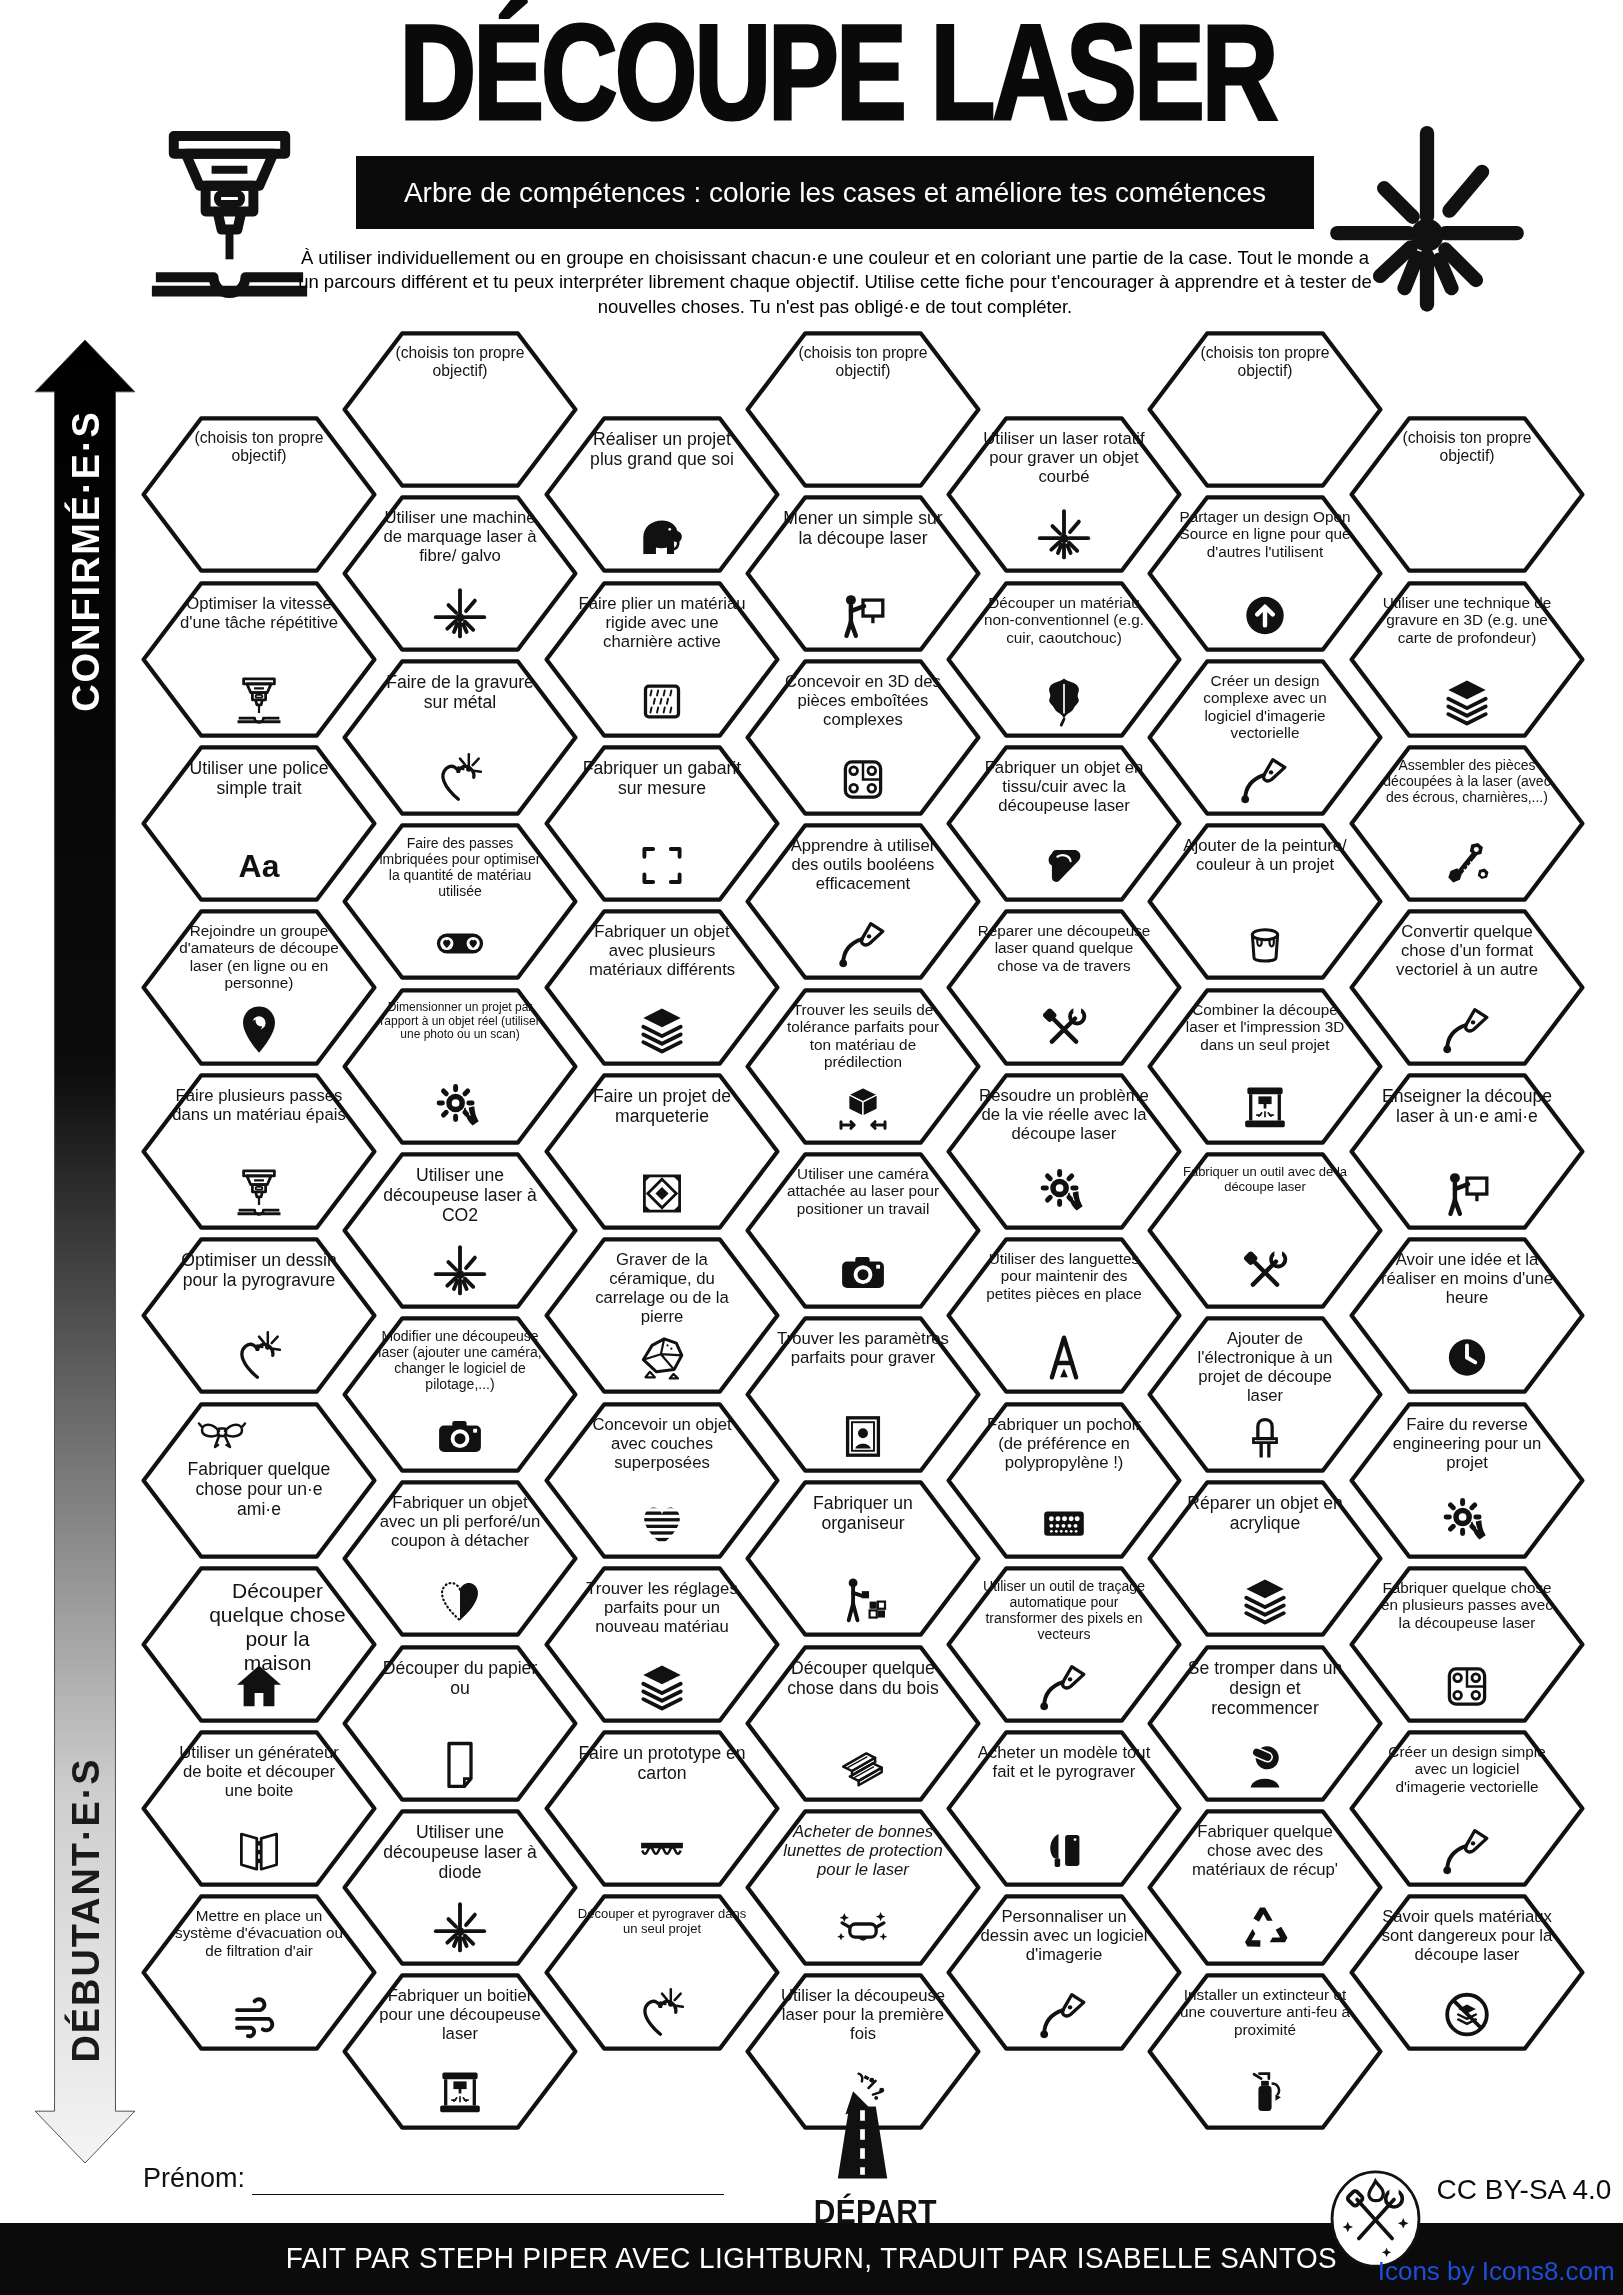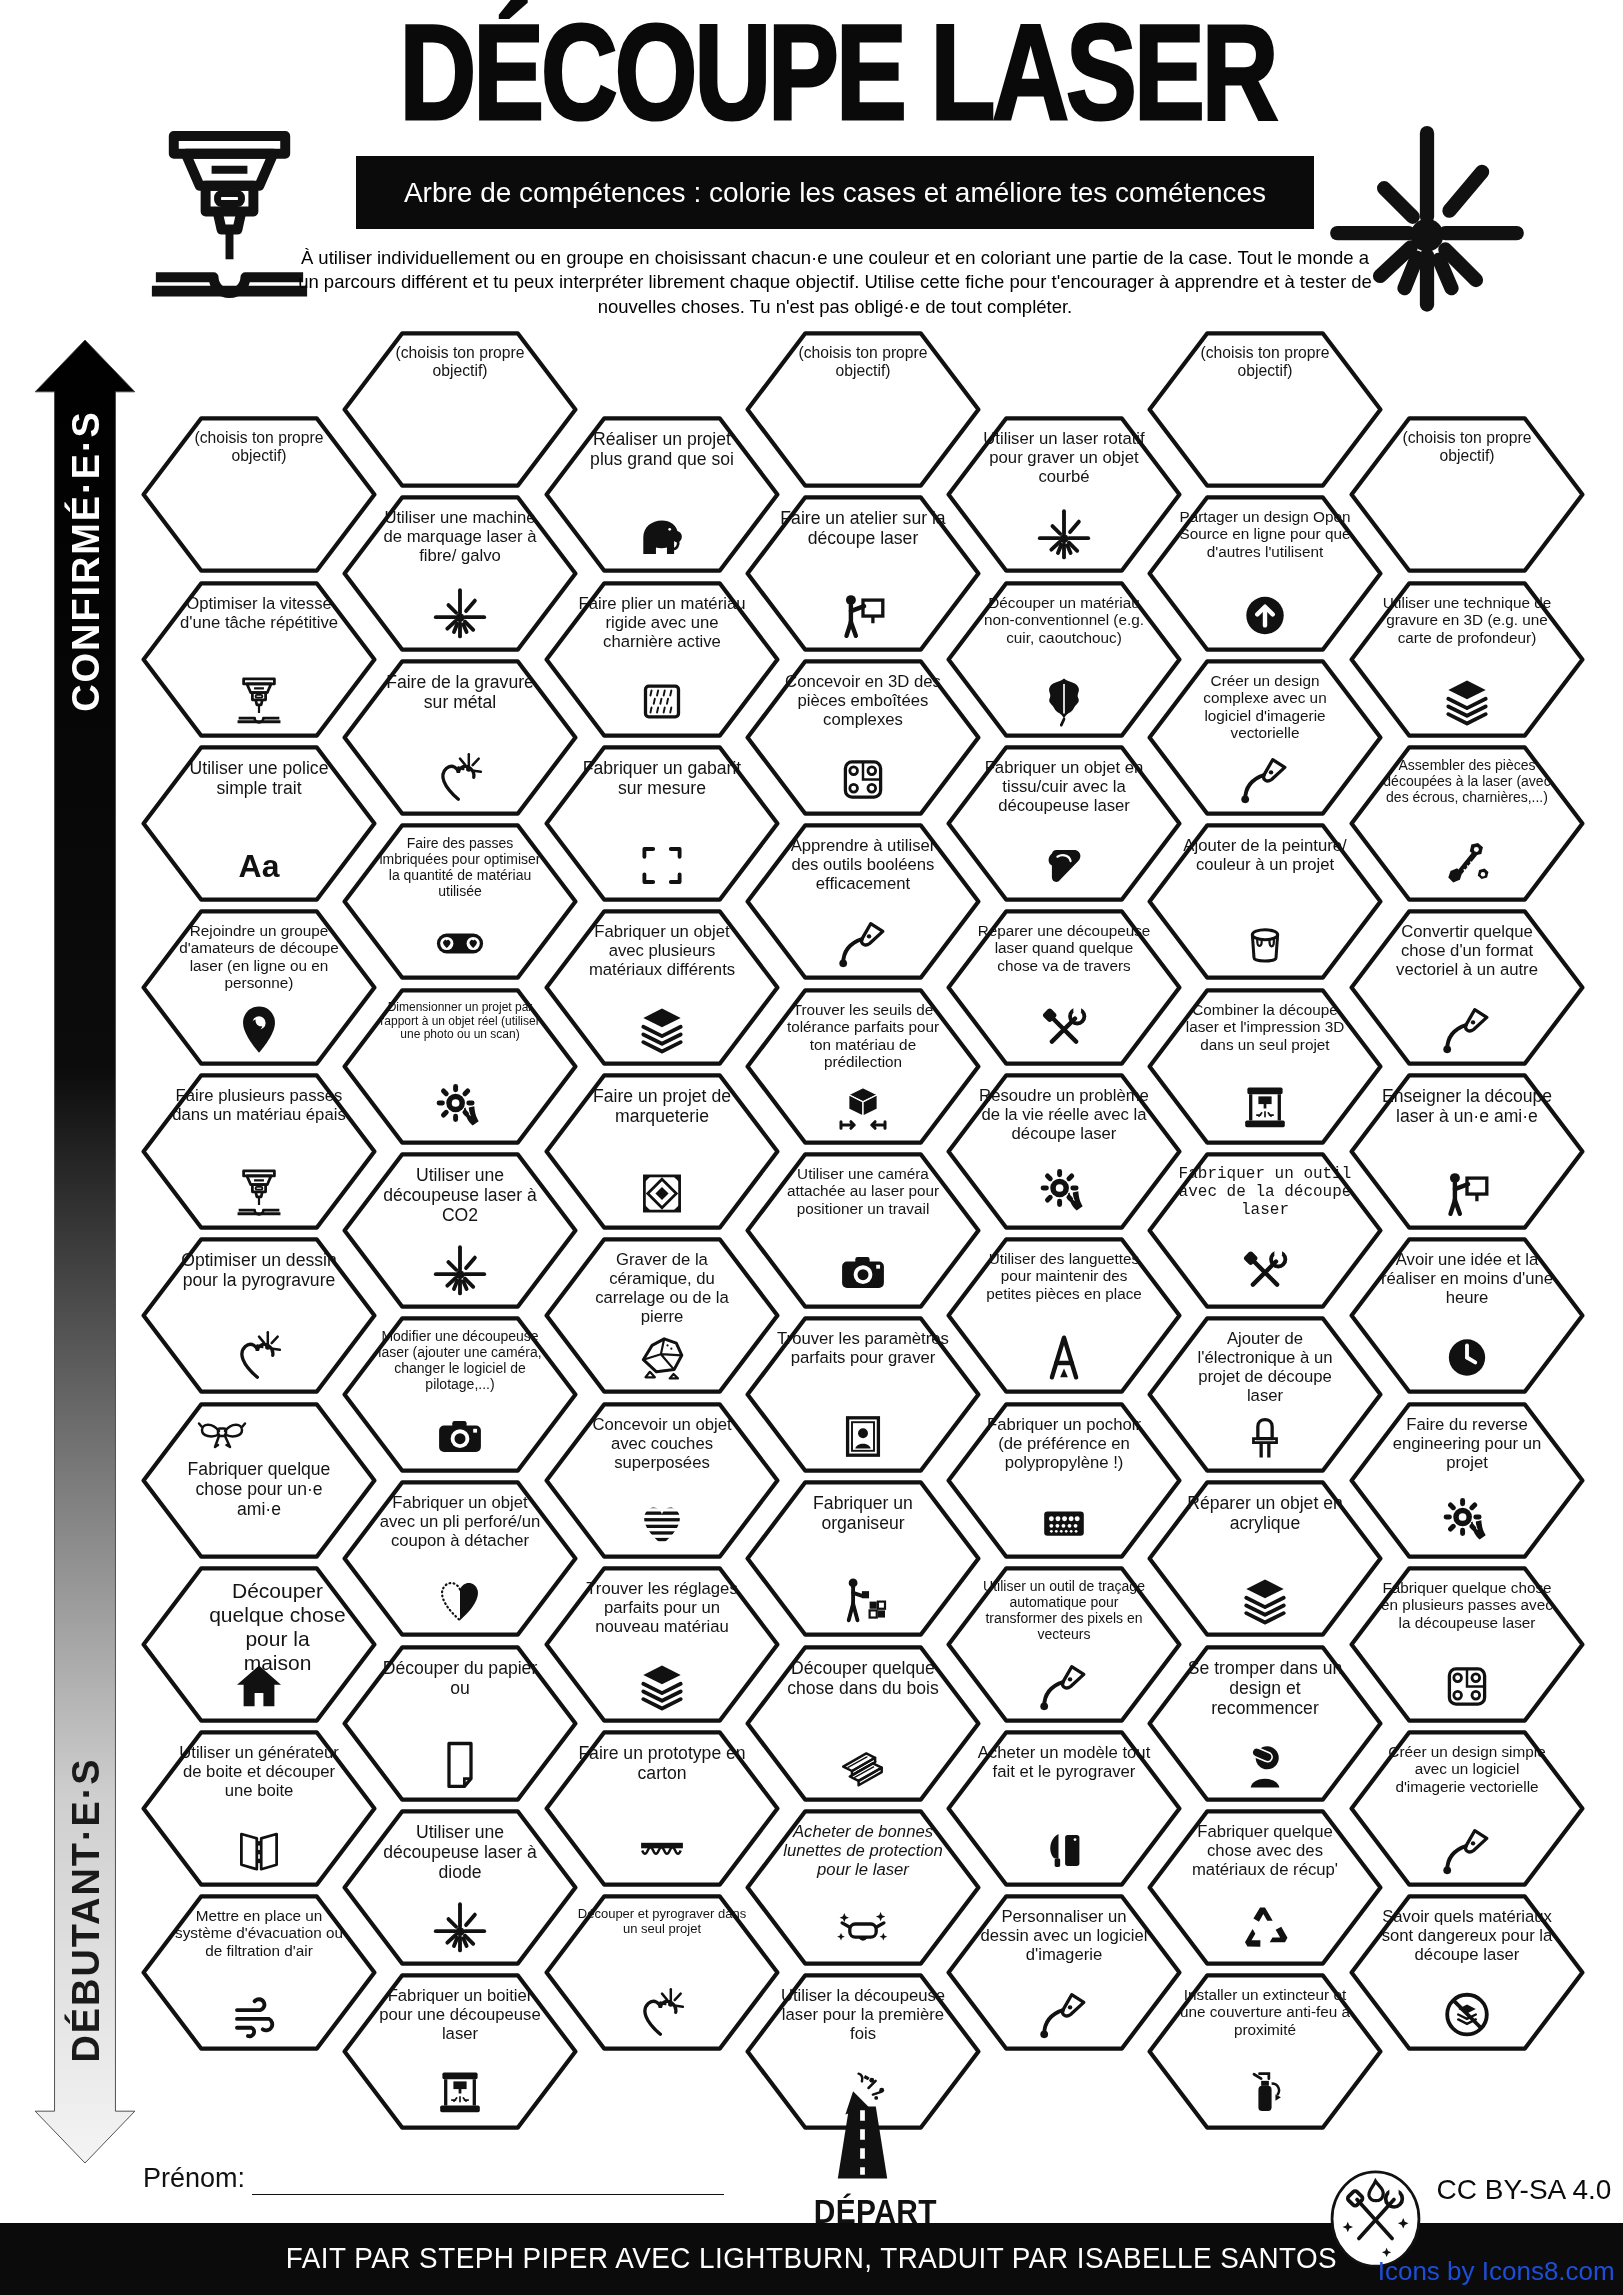--- a/index.html
+++ b/index.html
@@ -789,21 +789,21 @@
     <div class="hex" style="left: 745px; top: 331px;">
       <svg class="hex-bg" viewBox="0 0 510 340">
         <use href="#hexpoly" xlink:href="#hexpoly"></use>
       </svg>
       <div class="hex-label" style="font-size: 15.7px;">(choisis ton propre objectif)</div>
     </div>
     <div class="hex" style="left: 745px; top: 495px;">
       <svg class="hex-bg" viewBox="0 0 510 340">
         <use href="#hexpoly" xlink:href="#hexpoly"></use>
       </svg>
-      <div class="hex-label" style="font-size: 17.6px;">Faire un atelier sur la découpe laser</div>
+      <div class="hex-label" style="font-size: 17.6px;">Mener un simple sur la découpe laser</div>
       <svg class="hex-icon" viewBox="0 0 100 100">
         <use href="#i-presenter" xlink:href="#i-presenter"></use>
       </svg>
     </div>
     <div class="hex" style="left: 745px; top: 659px;">
       <svg class="hex-bg" viewBox="0 0 510 340">
         <use href="#hexpoly" xlink:href="#hexpoly"></use>
       </svg>
       <div class="hex-label" style="font-size: 16.7px;">Concevoir en 3D des pièces emboîtées complexes</div>
       <svg class="hex-icon" viewBox="0 0 100 100">
@@ -1011,21 +1011,21 @@
       </svg>
       <div class="hex-label" style="font-size: 15.3px;">Combiner la découpe laser et l'impression 3D dans un seul projet</div>
       <svg class="hex-icon" viewBox="0 0 100 100">
         <use href="#i-printer3d" xlink:href="#i-printer3d"></use>
       </svg>
     </div>
     <div class="hex" style="left: 1147px; top: 1152px;">
       <svg class="hex-bg" viewBox="0 0 510 340">
         <use href="#hexpoly" xlink:href="#hexpoly"></use>
       </svg>
-      <div class="hex-label" style="font-size: 16px; font-family: Liberation Mono, monospace;">Fabriquer un outil avec de la découpe laser</div>
+      <div class="hex-label" style="font-size: 13px;">Fabriquer un outil avec de la découpe laser</div>
       <svg class="hex-icon" viewBox="0 0 100 100">
         <use href="#i-tools" xlink:href="#i-tools"></use>
       </svg>
     </div>
     <div class="hex" style="left: 1147px; top: 1316px;">
       <svg class="hex-bg" viewBox="0 0 510 340">
         <use href="#hexpoly" xlink:href="#hexpoly"></use>
       </svg>
       <div class="hex-label" style="font-size: 16.7px;">Ajouter de l'électronique à un projet de découpe laser</div>
       <svg class="hex-icon" viewBox="0 0 100 100">

